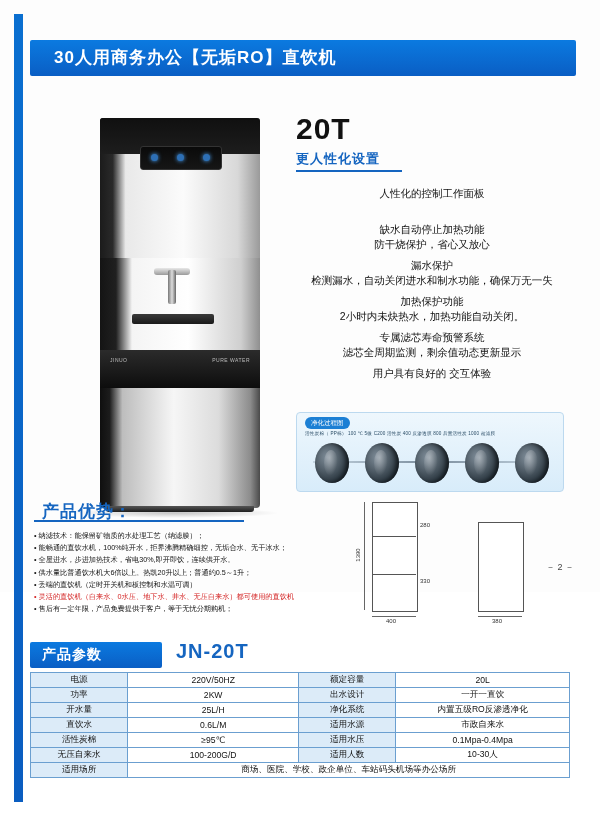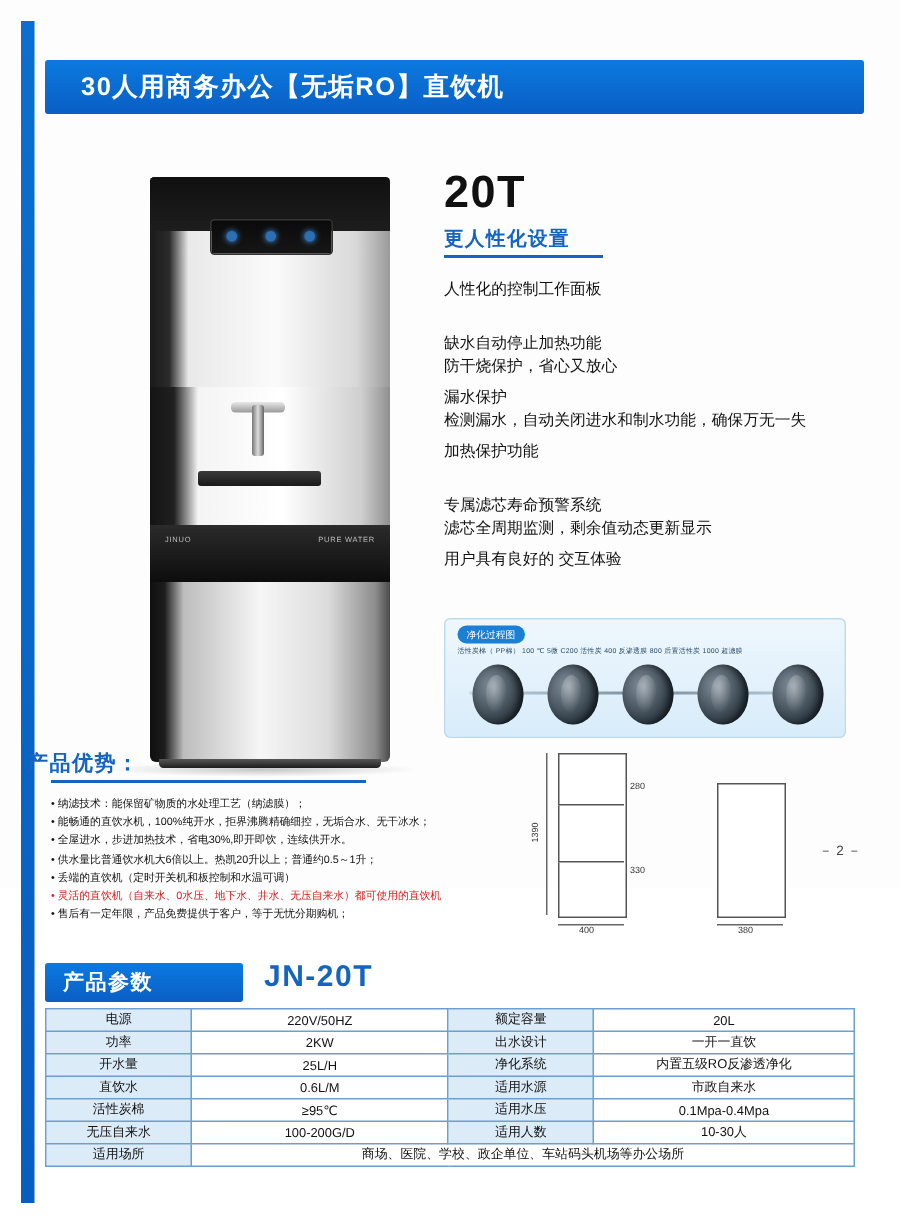--- a/index.html
+++ b/index.html
@@ -37,21 +37,21 @@
   }
   .sub-title{
     position:absolute;left:296px;top:150px;
     font-size:13px;font-weight:bold;color:#1565c0;letter-spacing:1px;
   }
   .sub-underline{
     position:absolute;left:296px;top:170px;width:106px;height:2px;background:#1565c0;
   }
   .feat{
     position:absolute;left:296px;width:272px;
-    font-size:10.5px;line-height:15px;color:#111;
+    font-size:10.5px;line-height:15px;color:#111;text-align:center;
   }
   .feat .ln{display:block;white-space:nowrap;}
   
   .filter-panel{
     position:absolute;left:296px;top:412px;width:266px;height:78px;
     background:linear-gradient(180deg,#eef7fd,#d8ecfa);
     border:1px solid #bcd9ef;border-radius:4px;
   }
   .filter-badge{
     position:absolute;left:8px;top:4px;
@@ -132,22 +132,22 @@
   .mach-foot{
     position:absolute;left:14px;top:388px;width:148px;height:6px;
     background:linear-gradient(180deg,#555,#222);border-radius:0 0 3px 3px;
   }
   .shadow{
     position:absolute;left:70px;top:508px;width:210px;height:10px;
     background:radial-gradient(ellipse at center,rgba(0,0,0,.22),rgba(0,0,0,0) 70%);
   }
   
   .adv-title{
-    position:absolute;left:18px;top:500px;
-    font-size:14px;font-weight:bold;color:#1565c0;letter-spacing:1px;
+    position:absolute;left:42px;top:500px;
+    font-size:17px;font-weight:bold;color:#1565c0;letter-spacing:1px;
   }
   .adv-underline{
     position:absolute;left:34px;top:520px;width:210px;height:1.5px;background:#1565c0;
   }
   .adv-list{
     position:absolute;left:34px;top:530px;width:300px;
     font-size:7.2px;line-height:12.2px;color:#111;
   }
   .adv-list .ln{display:block;white-space:nowrap;}
   .red{color:#d32121;}
@@ -231,20 +231,21 @@
   <div class="feat" style="top:222px">
     <span class="ln">缺水自动停止加热功能</span>
     <span class="ln">防干烧保护，省心又放心</span>
   </div>
   <div class="feat" style="top:258px">
     <span class="ln">漏水保护</span>
     <span class="ln">检测漏水，自动关闭进水和制水功能，确保万无一失</span>
   </div>
   <div class="feat" style="top:294px">
     <span class="ln">加热保护功能</span>
+    <span class="ln">2小时内未炔热水，加热功能自动关闭。</span>
   </div>
   <div class="feat" style="top:330px">
     <span class="ln">专属滤芯寿命预警系统</span>
     <span class="ln">滤芯全周期监测，剩余值动态更新显示</span>
   </div>
   <div class="feat" style="top:366px">
     <span class="ln">用户具有良好的 交互体验</span>
   </div>
 
   <div class="filter-panel">

